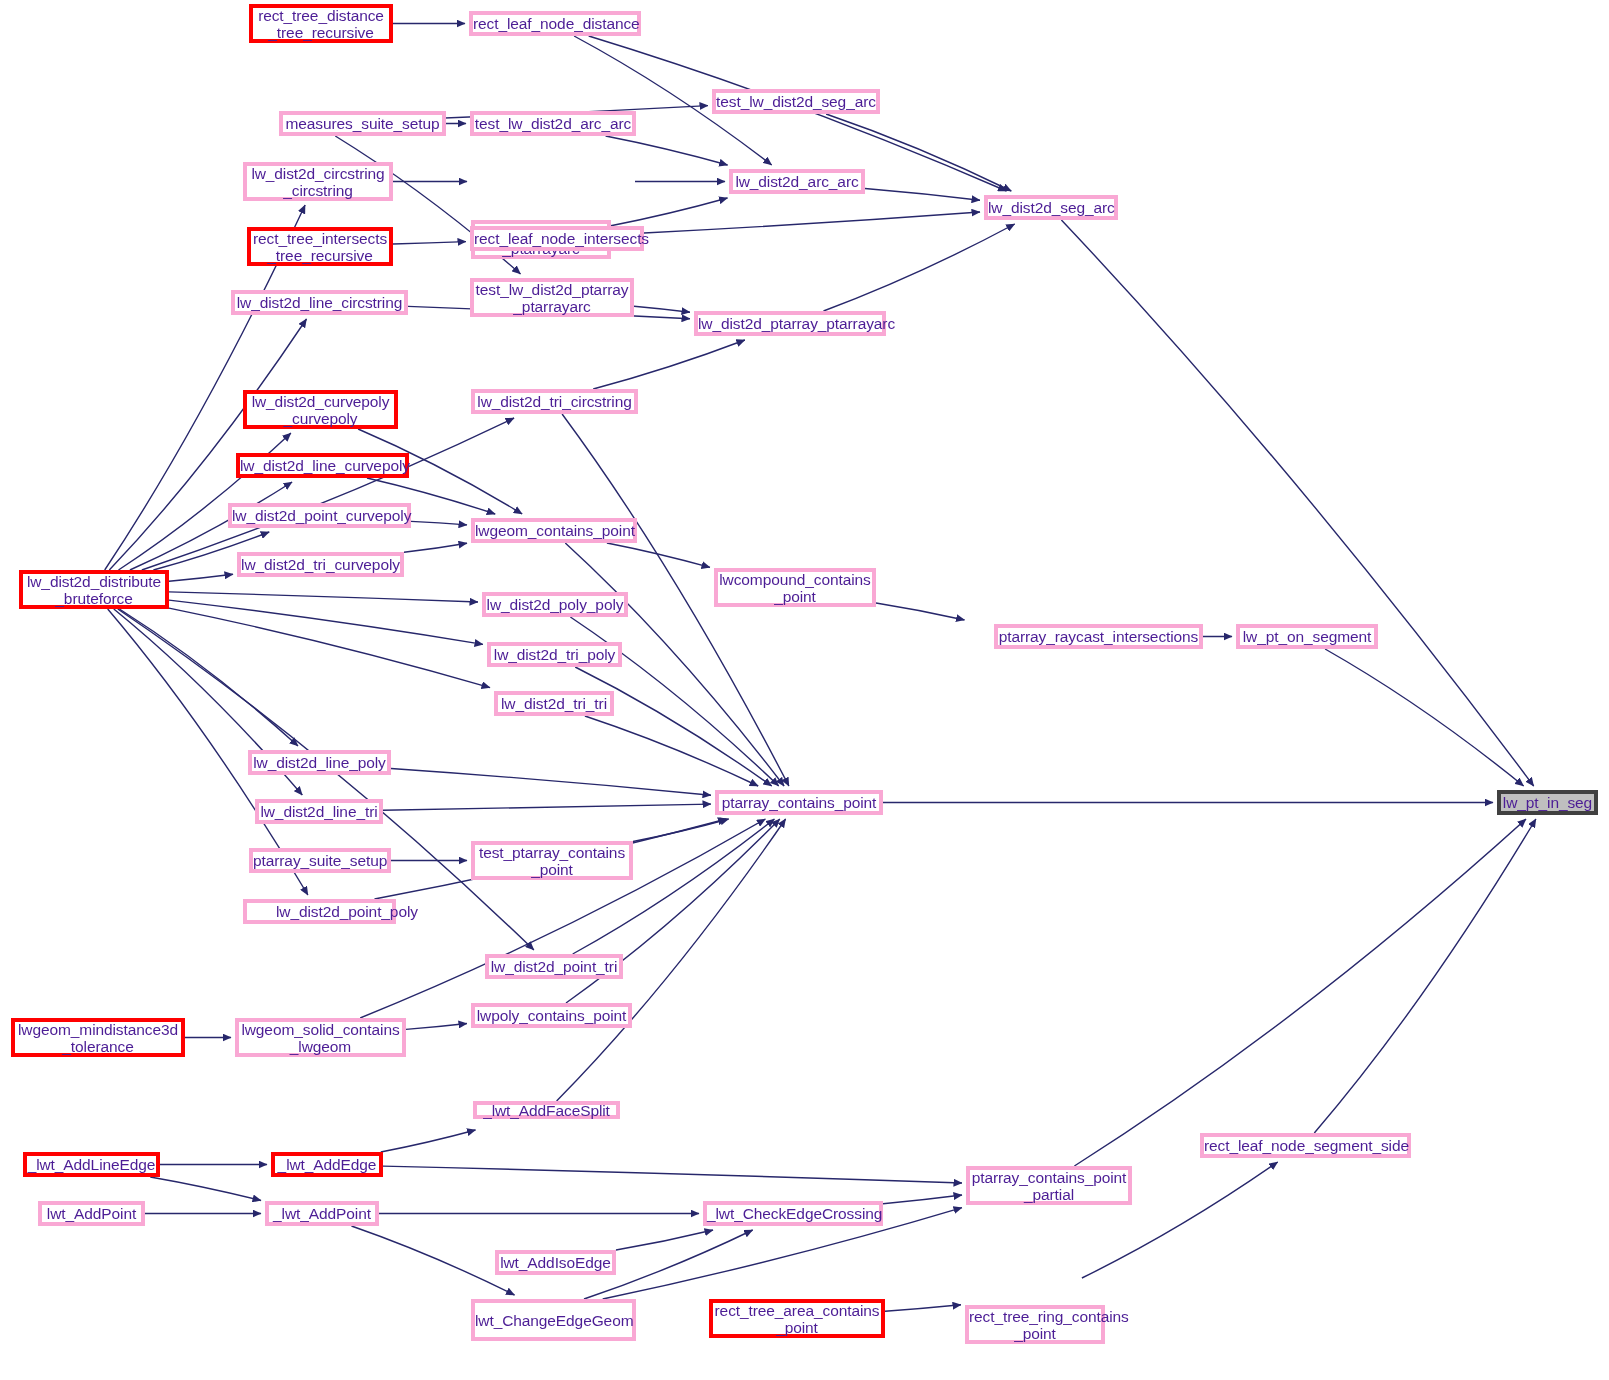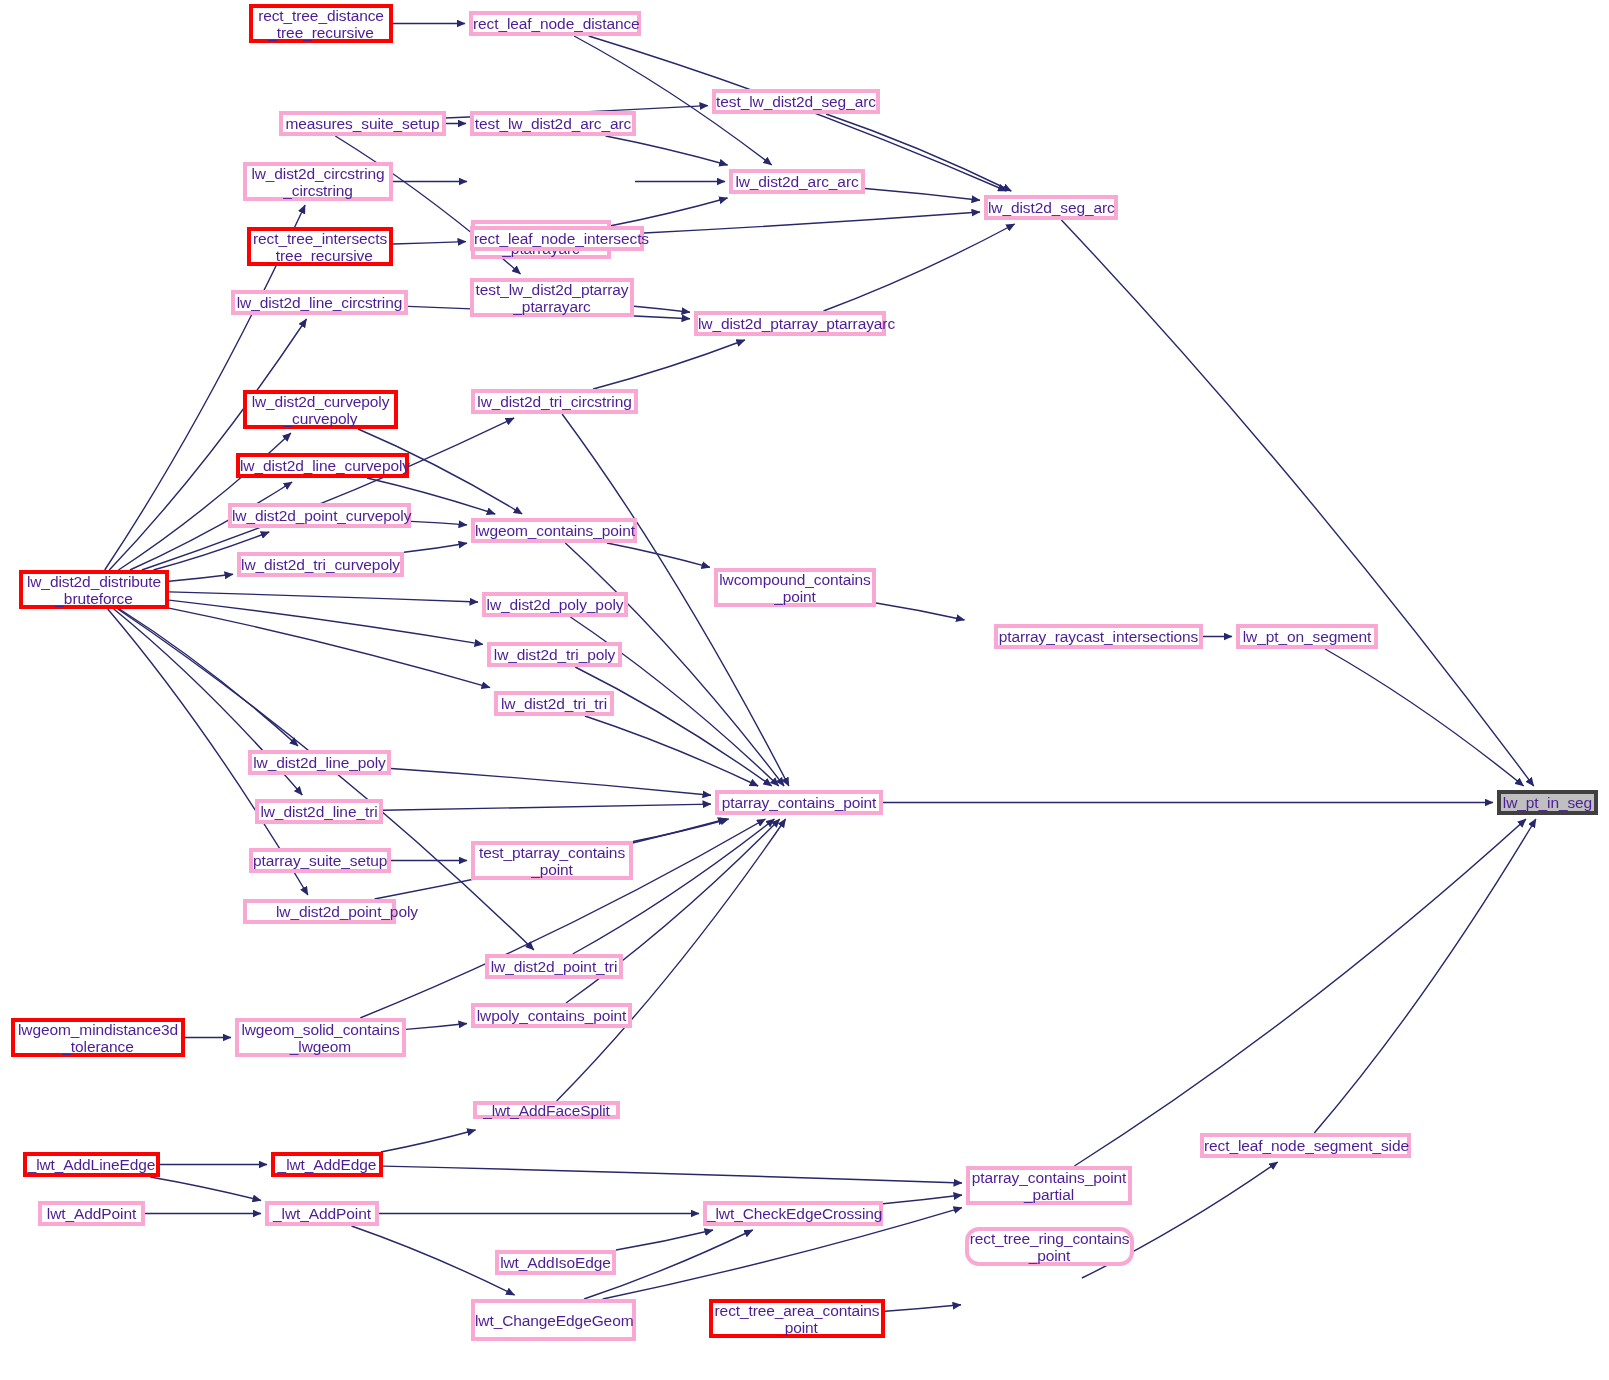--- a/index.html
+++ b/index.html
@@ -190,19 +190,19 @@
       <div class="node" style="left: 473px; top: 1101px; width: 147px; height: 18px;"><span class="node-label">_lwt_AddFaceSplit</span></div>
       <div class="node" style="left: 1200px; top: 1133px; width: 211px; height: 25px;"><span class="node-label">rect_leaf_node_segment_side</span></div>
       <div class="node red" style="left: 23px; top: 1152px; width: 137px; height: 25px;"><span class="node-label">_lwt_AddLineEdge</span></div>
       <div class="node red" style="left: 271px; top: 1152px; width: 112px; height: 25px;"><span class="node-label">_lwt_AddEdge</span></div>
       <div class="node" style="left: 966px; top: 1166px; width: 166px; height: 39px;"><span class="node-label">ptarray_contains_point
 _partial</span></div>
       <div class="node" style="left: 38px; top: 1201px; width: 107px; height: 25px;"><span class="node-label">lwt_AddPoint</span></div>
       <div class="node" style="left: 265px; top: 1201px; width: 114px; height: 25px;"><span class="node-label">_lwt_AddPoint</span></div>
       <div class="node" style="left: 703px; top: 1201px; width: 180px; height: 25px;"><span class="node-label">_lwt_CheckEdgeCrossing</span></div>
       <div class="node" style="left: 495px; top: 1250px; width: 121px; height: 25px;"><span class="node-label">lwt_AddIsoEdge</span></div>
-      <div class="node" style="left: 965px; top: 1227px; width: 169px; height: 39px; border-radius: 14px;"><span class="node-label">rect_tree_ring_contains
+      <div class="node" style="left: 965px; top: 1305px; width: 140px; height: 39px;"><span class="node-label">rect_tree_ring_contains
 _point</span></div>
       <div class="node" style="left: 471px; top: 1299px; width: 165px; height: 42px; text-align: right;"><span class="node-label">lwt_ChangeEdgeGeom</span></div>
       <div class="node red" style="left: 709px; top: 1299px; width: 176px; height: 39px;"><span class="node-label">rect_tree_area_contains
 _point</span></div>
     </div>
 </div>
 
 </body></html>

